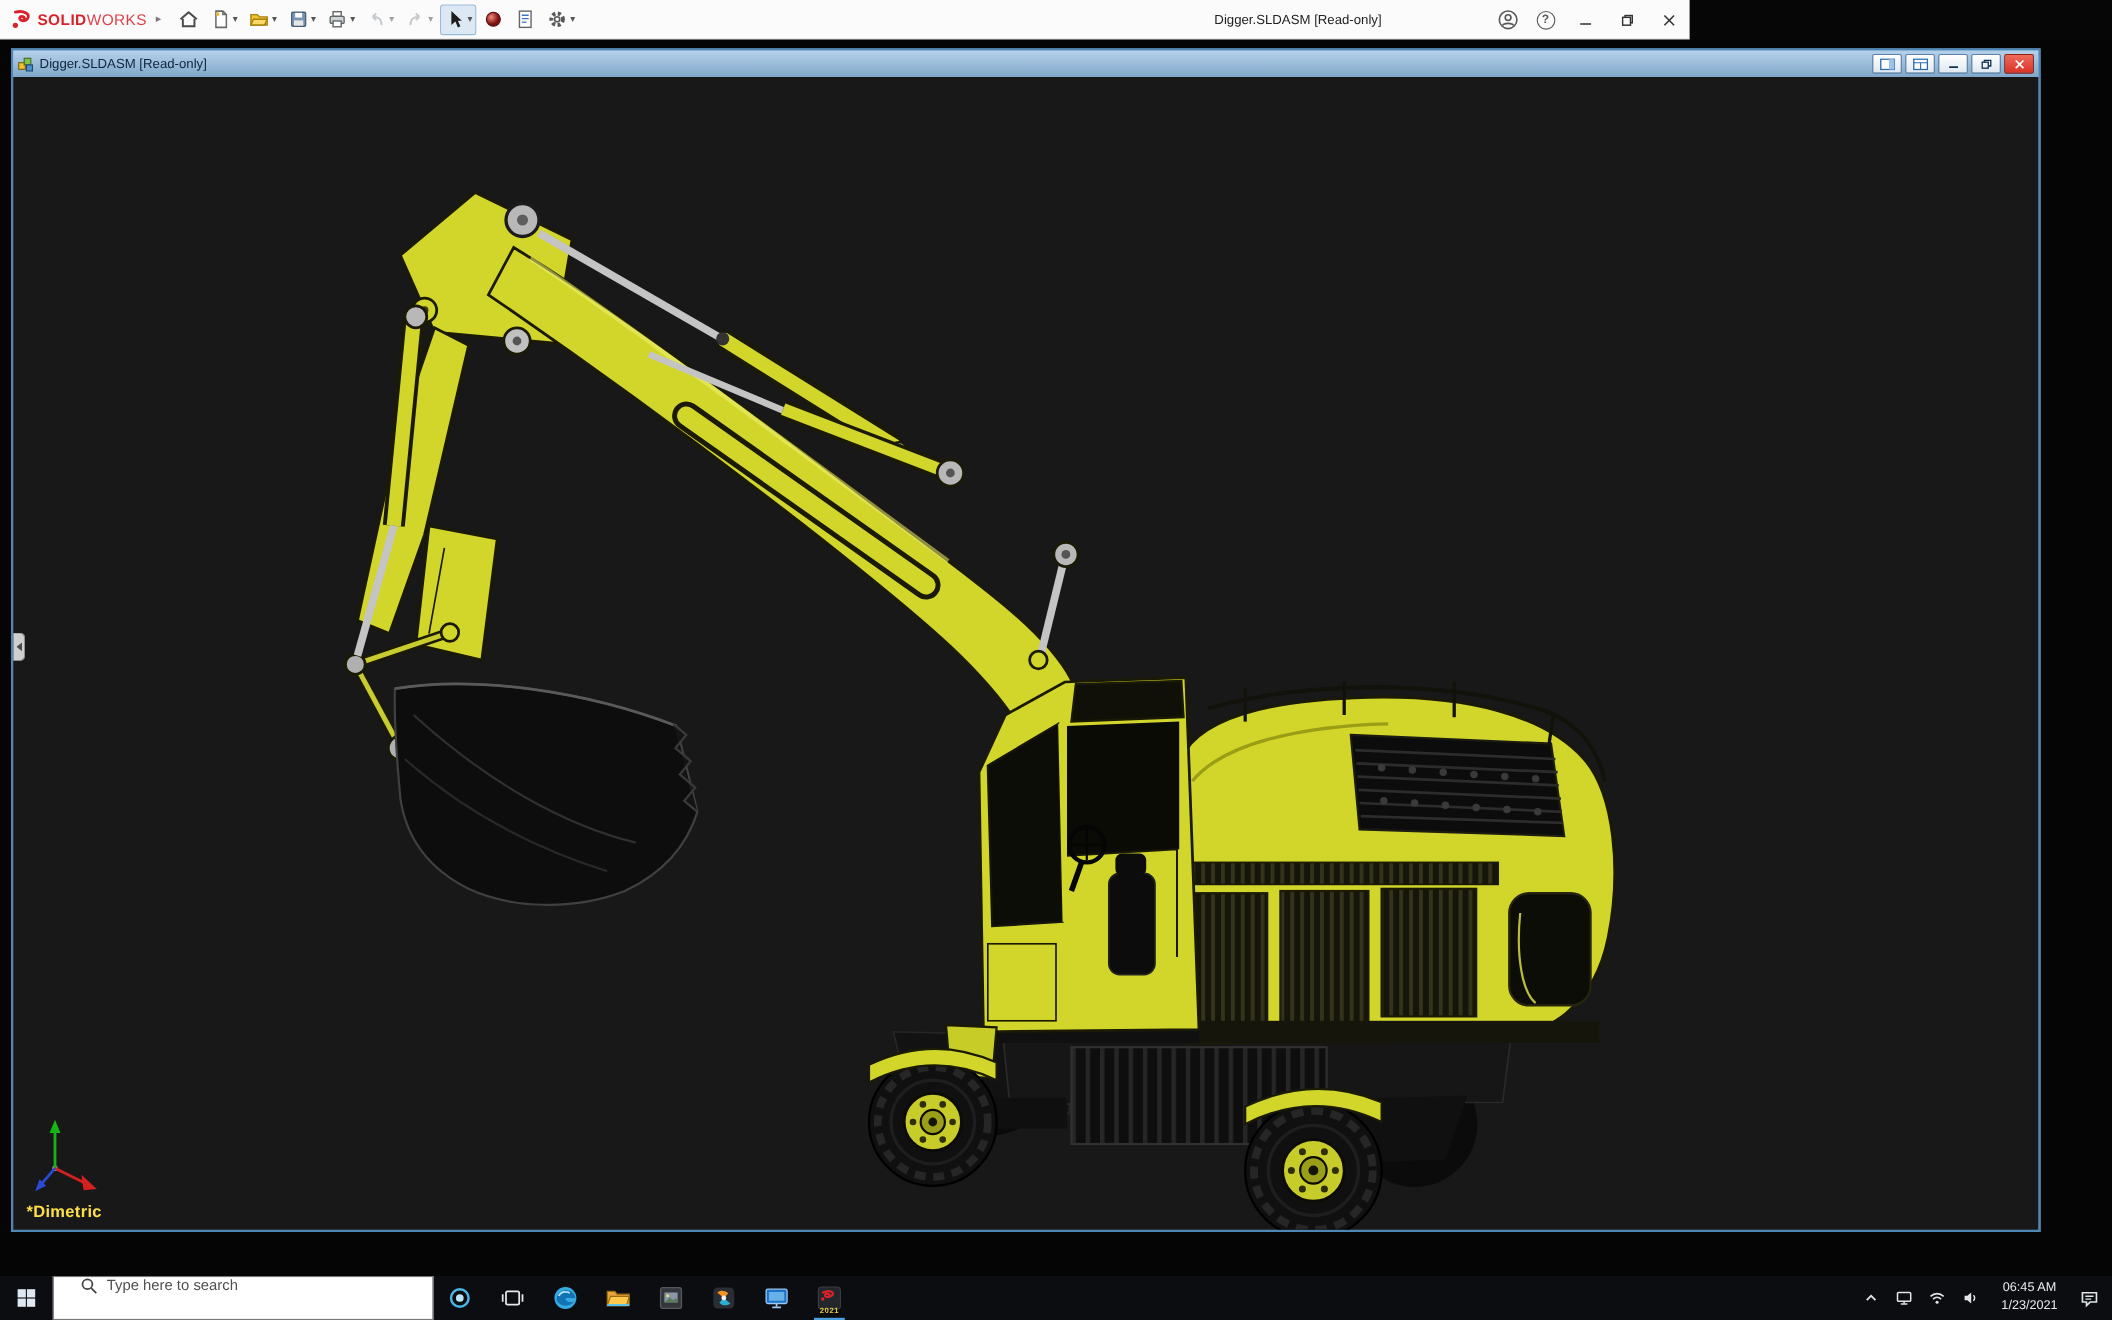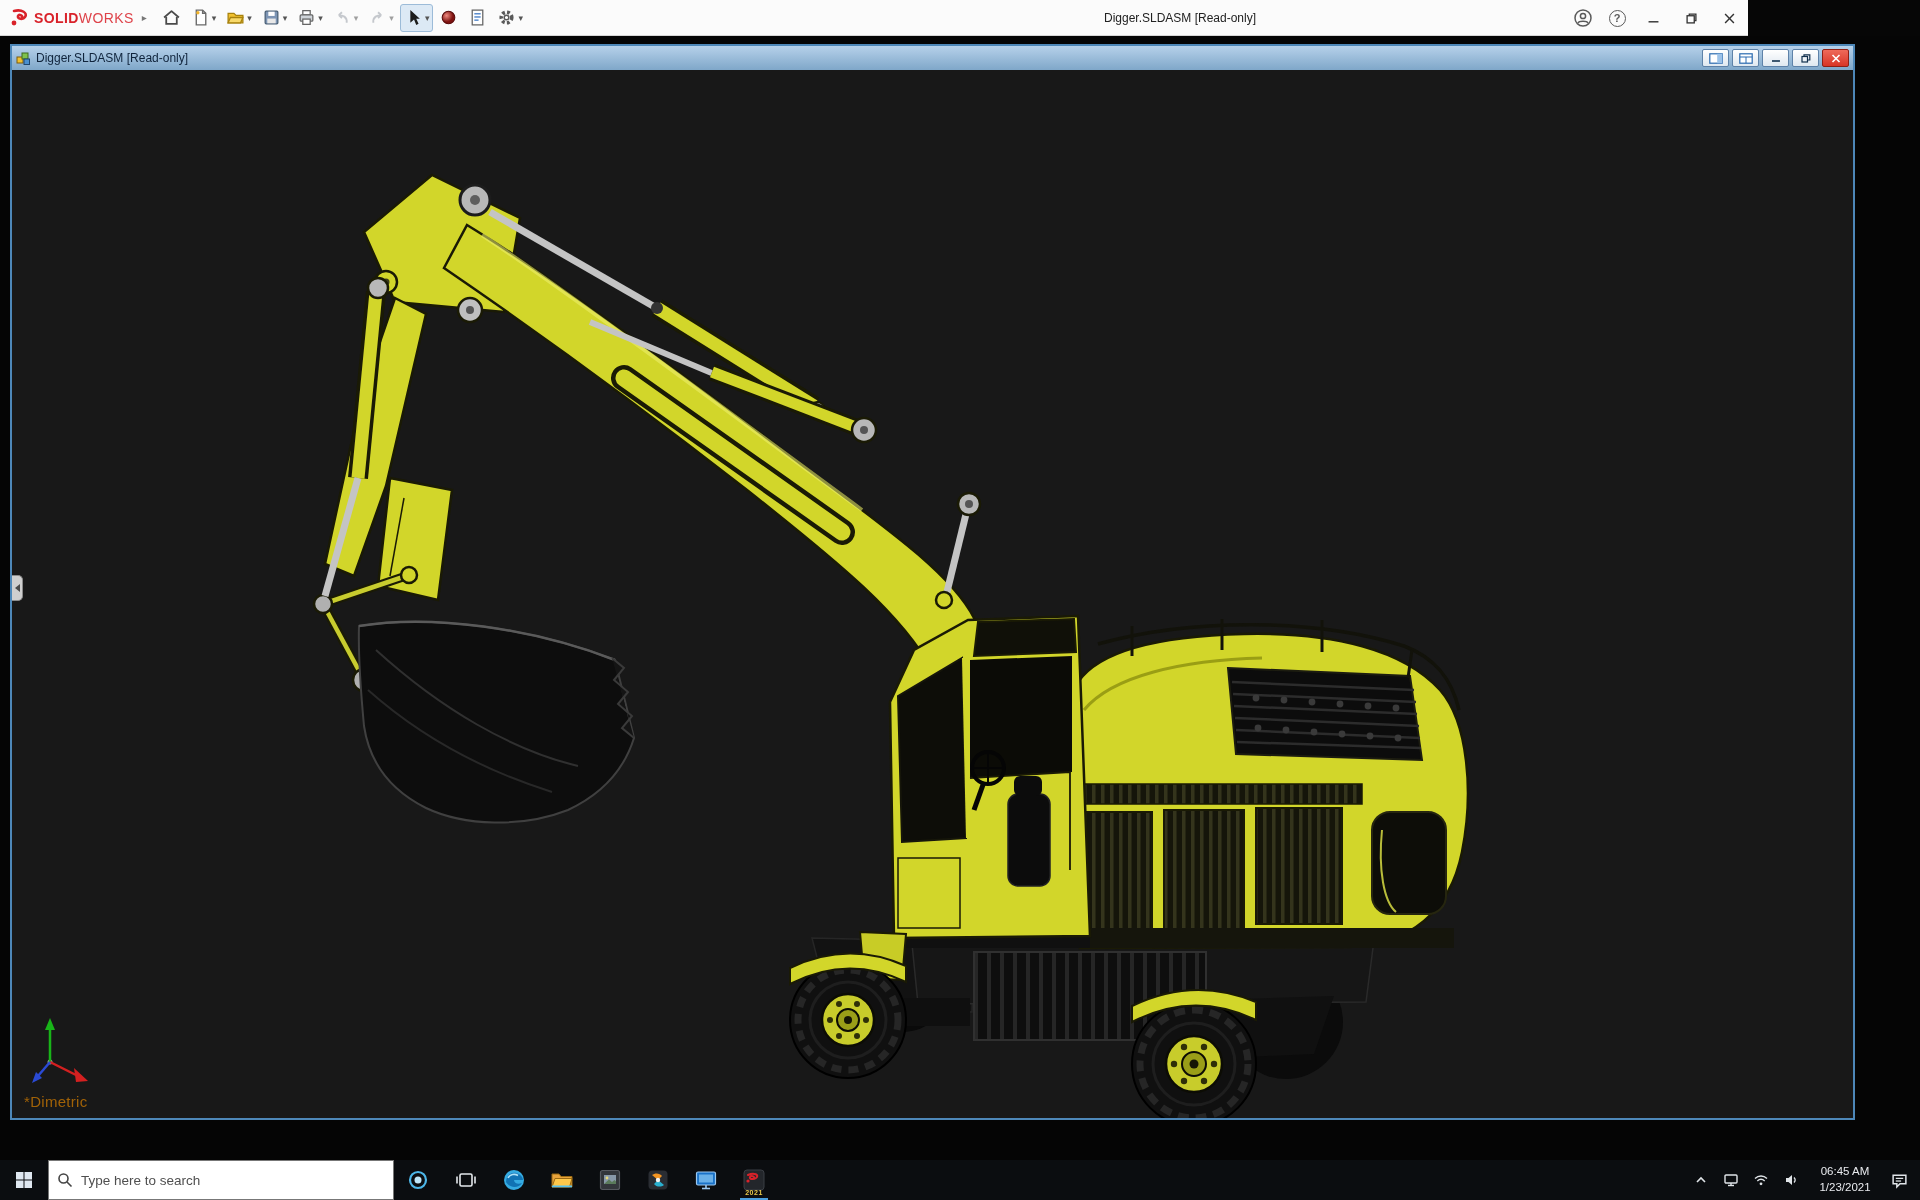--- a/index.html
+++ b/index.html
@@ -1,21 +1,21 @@
 <!DOCTYPE html>
 <html><head>
 <meta charset="utf-8">
 <style>
   * { margin:0; padding:0; box-sizing:border-box; }
   html,body { width:1920px; height:1200px; overflow:hidden; background:#000;
     font-family:"Liberation Sans","DejaVu Sans",sans-serif; }
   .screen { position:relative; width:1920px; height:1200px; background:#060606; }
 
   
-  .sw-titlebar { position:absolute; top:0; left:0; width:1748px; height:36px;
+  .sw-titlebar { position:absolute; top:0; left:0; width:1536px; height:36px;
     background:#fbfbfb; border-bottom:1px solid #d6d6d6; display:flex; align-items:center; }
   .brand { display:flex; align-items:center; gap:4px; padding:0 6px 0 10px; }
   .brand-text { font-size:14px; letter-spacing:.4px; color:#d9222a; }
   .brand-solid { font-weight:700; }
   .brand-works { font-weight:400; opacity:.85; }
   .flyout-arrow { color:#777; font-size:10px; margin:0 10px 0 2px; cursor:default; }
   .tb-group { display:flex; align-items:center; height:36px; }
   .tb-btn { display:flex; align-items:center; height:28px; padding:0 3px; margin:0 1px;
     border-radius:3px; border:1px solid transparent; }
   .tb-btn.active { background:#dcе9f5; background:#dce9f5; border-color:#9cbbd8; }
@@ -36,34 +36,34 @@
   .doc-titlebar { height:24px; background:linear-gradient(#b6d1ea,#7fa7c9);
     display:flex; align-items:center; padding:0 4px; }
   .doc-title-text { font-size:12px; color:#10243c; margin-left:5px; flex:0 0 auto; }
   .doc-tb-spacer { flex:1; }
   .doc-btn { width:27px; height:18px; margin-left:3px; border:1px solid #5e githu82a8; border:1px solid #5e82a8;
     background:linear-gradient(#ffffff,#dfe8f0); border-radius:2px;
     display:flex; align-items:center; justify-content:center; }
   .doc-btn.close { background:linear-gradient(#ee6a5a,#d83426); border-color:#8f1f14; }
   .viewport { position:relative; width:1841px; height:1048px; background:#181818; overflow:hidden; }
   .viewport svg.scene { position:absolute; top:0; left:0; }
-  .dimetric-label { position:absolute; left:12px; bottom:8px; font-size:15px; font-weight:400;
-    color:#a16207; letter-spacing:.3px; }
+  .dimetric-label { position:absolute; left:12px; bottom:8px; font-size:15px; font-weight:700;
+    color:#fde047; letter-spacing:.3px; }
   .flyout-tab { position:absolute; left:0; top:505px; width:11px; height:26px;
     background:#cfcfcf; border:1px solid #8a8a8a; border-left:none; border-radius:0 5px 5px 0;
     display:flex; align-items:center; justify-content:center; }
   .flyout-tab .tri { width:0; height:0; border-top:4px solid transparent; border-bottom:4px solid transparent;
     border-right:5px solid #4a4a4a; }
 
   
   .taskbar { position:absolute; left:0; bottom:0; width:1920px; height:40px;
     background:#0b0d10; display:flex; align-items:stretch; color:#e8eaee; }
   .tb-start { width:48px; display:flex; align-items:center; justify-content:center; }
   .search-box { width:346px; background:#ffffff; border:1px solid #777; display:flex;
-    align-items:center; padding:0 8px; gap:8px; }
+    align-items:flex-start; padding:0 24px; gap:8px; }
   .search-box input { border:none; outline:none; flex:1; font-size:13.5px; color:#111;
     font-family:"Liberation Sans","DejaVu Sans",sans-serif; background:transparent; }
   .search-box input::placeholder { color:#4f4f4f; opacity:1; }
   .task-btn { width:48px; display:flex; align-items:center; justify-content:center; position:relative; }
   .task-btn .run-indicator { position:absolute; bottom:0; left:10px; width:28px; height:2.5px; background:#4aa0e0; }
   .sw-badge-year { position:absolute; bottom:4px; left:0; width:48px; text-align:center;
     font-size:7px; font-weight:700; color:#e8c84a; letter-spacing:.5px; }
   .tray { margin-left:auto; display:flex; align-items:center; }
   .tray-btn { width:30px; height:40px; display:flex; align-items:center; justify-content:center; }
   .clock { width:78px; text-align:center; font-size:11.5px; line-height:1.35; padding:0 4px; }

